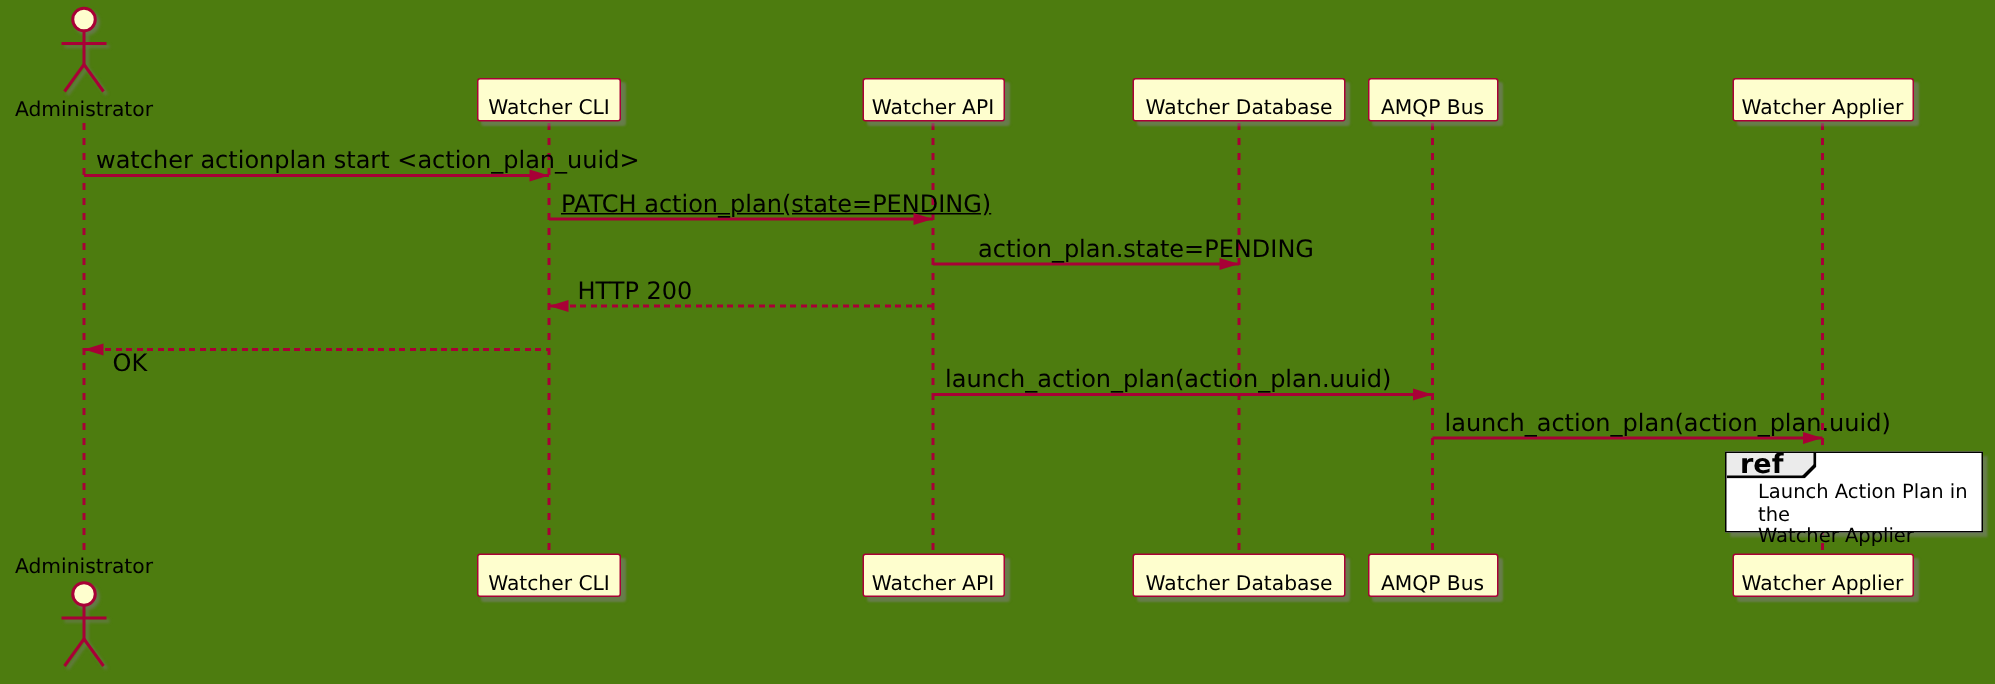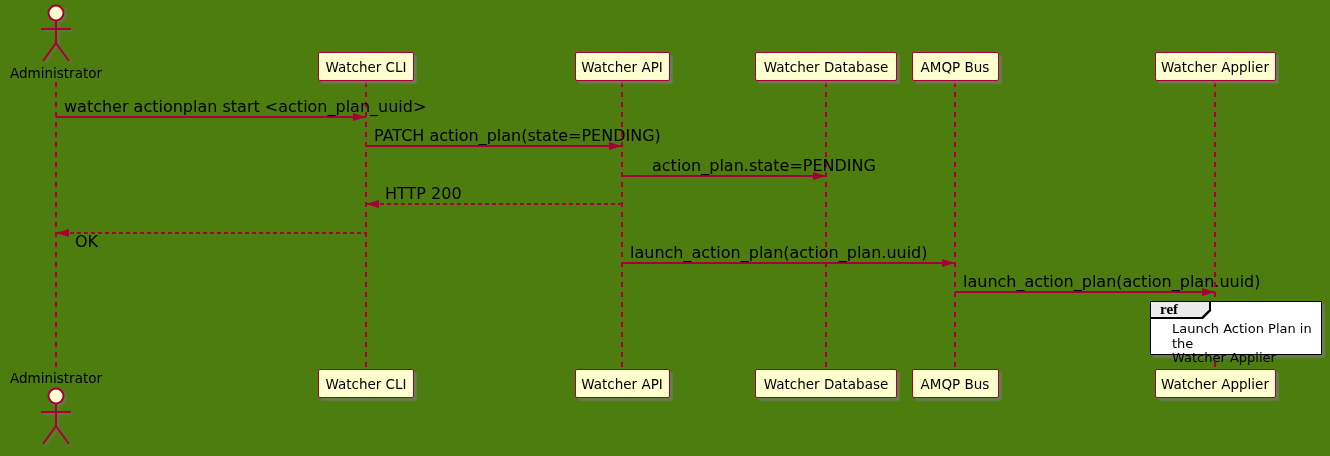--- a/index.html
+++ b/index.html
@@ -8,21 +8,21 @@
     font-family:"DejaVu Sans","Liberation Sans",sans-serif;color:#000;
   }
   .lifeline{
     position:absolute;width:1.5px;
     background-image:repeating-linear-gradient(to bottom,var(--line) 0px,var(--line) 5px,transparent 5px,transparent 10px);
   }
   .pbox{
     position:absolute;height:29px;background:var(--fill);
     border:1.7px solid var(--line);border-radius:2px;
     box-shadow:3px 3px 1.5px rgba(125,125,125,0.55);
-    display:flex;align-items:center;justify-content:center;
+    display:flex;align-items:flex-end;justify-content:center;
     font-size:13.5px;white-space:nowrap;box-sizing:border-box;
   }
   .actor-label{
     position:absolute;transform:translateX(-50%);font-size:13.5px;white-space:nowrap;
   }
   .actor-figure{position:absolute;line-height:0;}
   .actor-figure svg{filter:drop-shadow(2.5px 2.5px 1px rgba(120,120,120,0.55));}
   .msg-label{
     position:absolute;font-size:16px;white-space:nowrap;height:16px;line-height:16px;
   }
@@ -38,21 +38,21 @@
     position:absolute;background:#ffffff;border:1.8px solid #000;box-sizing:border-box;
     box-shadow:3px 3px 1.5px rgba(125,125,125,0.55);
   }
   .ref-tab{
     position:absolute;left:0;top:0;background:#000;
     clip-path:polygon(0 0,100% 0,100% calc(100% - 8px),calc(100% - 8px) 100%,0 100%);
   }
   .ref-tab-inner{
     position:absolute;left:0;top:0;right:1.7px;bottom:1.7px;background:#EBEBEB;
     clip-path:polygon(0 0,100% 0,100% calc(100% - 8px),calc(100% - 8px) 100%,0 100%);
-    font-weight:bold;font-size:15px;display:flex;align-items:center;padding-left:9px;box-sizing:border-box;font-family:Liberation Serif, serif;
+    font-weight:bold;font-size:18px;display:flex;align-items:center;padding-left:9px;box-sizing:border-box;
   }
   .ref-body{position:absolute;left:16px;right:0;font-size:13px;line-height:14.5px;padding:3px 5px 0 5px;}
 </style>
 </head>
 <body>
 
 <div id="canvas" style="width: 1330px; height: 456px;">
     <div class="lifeline" style="left: 55.25px; top: 82px; height: 286px; position: absolute;"></div>
     <div class="lifeline" style="left: 365.25px; top: 82px; height: 286px; position: absolute;"></div>
     <div class="lifeline" style="left: 621.25px; top: 82px; height: 286px; position: absolute;"></div>
@@ -106,21 +106,21 @@
     <div class="pbox" style="left: 1154.5px; top: 52px; width: 121px; height: 29px; position: absolute;">
       <span>Watcher Applier</span>
     </div>
     <div class="pbox" style="left: 1154.5px; top: 369px; width: 121px; height: 29px; position: absolute;">
       <span>Watcher Applier</span>
     </div>
     <div class="msg-line-solid" style="left: 56px; top: 116.2px; width: 310px; position: absolute;"></div>
     <div class="msg-label" style="left: 64px; top: 99px; position: absolute;">watcher actionplan start &lt;action_plan_uuid&gt;</div>
     <div class="ah ah-right" style="left: 353px; top: 112.5px; position: absolute;"></div>
     <div class="msg-line-solid" style="left: 366px; top: 145.2px; width: 256px; position: absolute;"></div>
-    <div class="msg-label" style="left: 374px; top: 128px; position: absolute;">PATCH action_plan(state=PENDING)</div>
+    <div class="msg-label" style="left: 374px; top: 128px; position: absolute; text-decoration: underline;">PATCH action_plan(state=PENDING)</div>
     <div class="ah ah-right" style="left: 609px; top: 141.5px; position: absolute;"></div>
     <div class="msg-line-solid" style="left: 622px; top: 175.2px; width: 204px; position: absolute;"></div>
     <div class="msg-label" style="left: 652px; top: 158px; position: absolute;">action_plan.state=PENDING</div>
     <div class="ah ah-right" style="left: 813px; top: 171.5px; position: absolute;"></div>
     <div class="msg-line-dashed" style="left: 366px; top: 203.2px; width: 256px; position: absolute;"></div>
     <div class="msg-label" style="left: 385px; top: 186px; position: absolute;">HTTP 200</div>
     <div class="ah ah-left" style="left: 366px; top: 199.5px; position: absolute;"></div>
     <div class="msg-line-dashed" style="left: 56px; top: 232.2px; width: 310px; position: absolute;"></div>
     <div class="msg-label" style="left: 75px; top: 215px; position: absolute; margin-top: 19px;">OK</div>
     <div class="ah ah-left" style="left: 56px; top: 228.5px; position: absolute;"></div>

